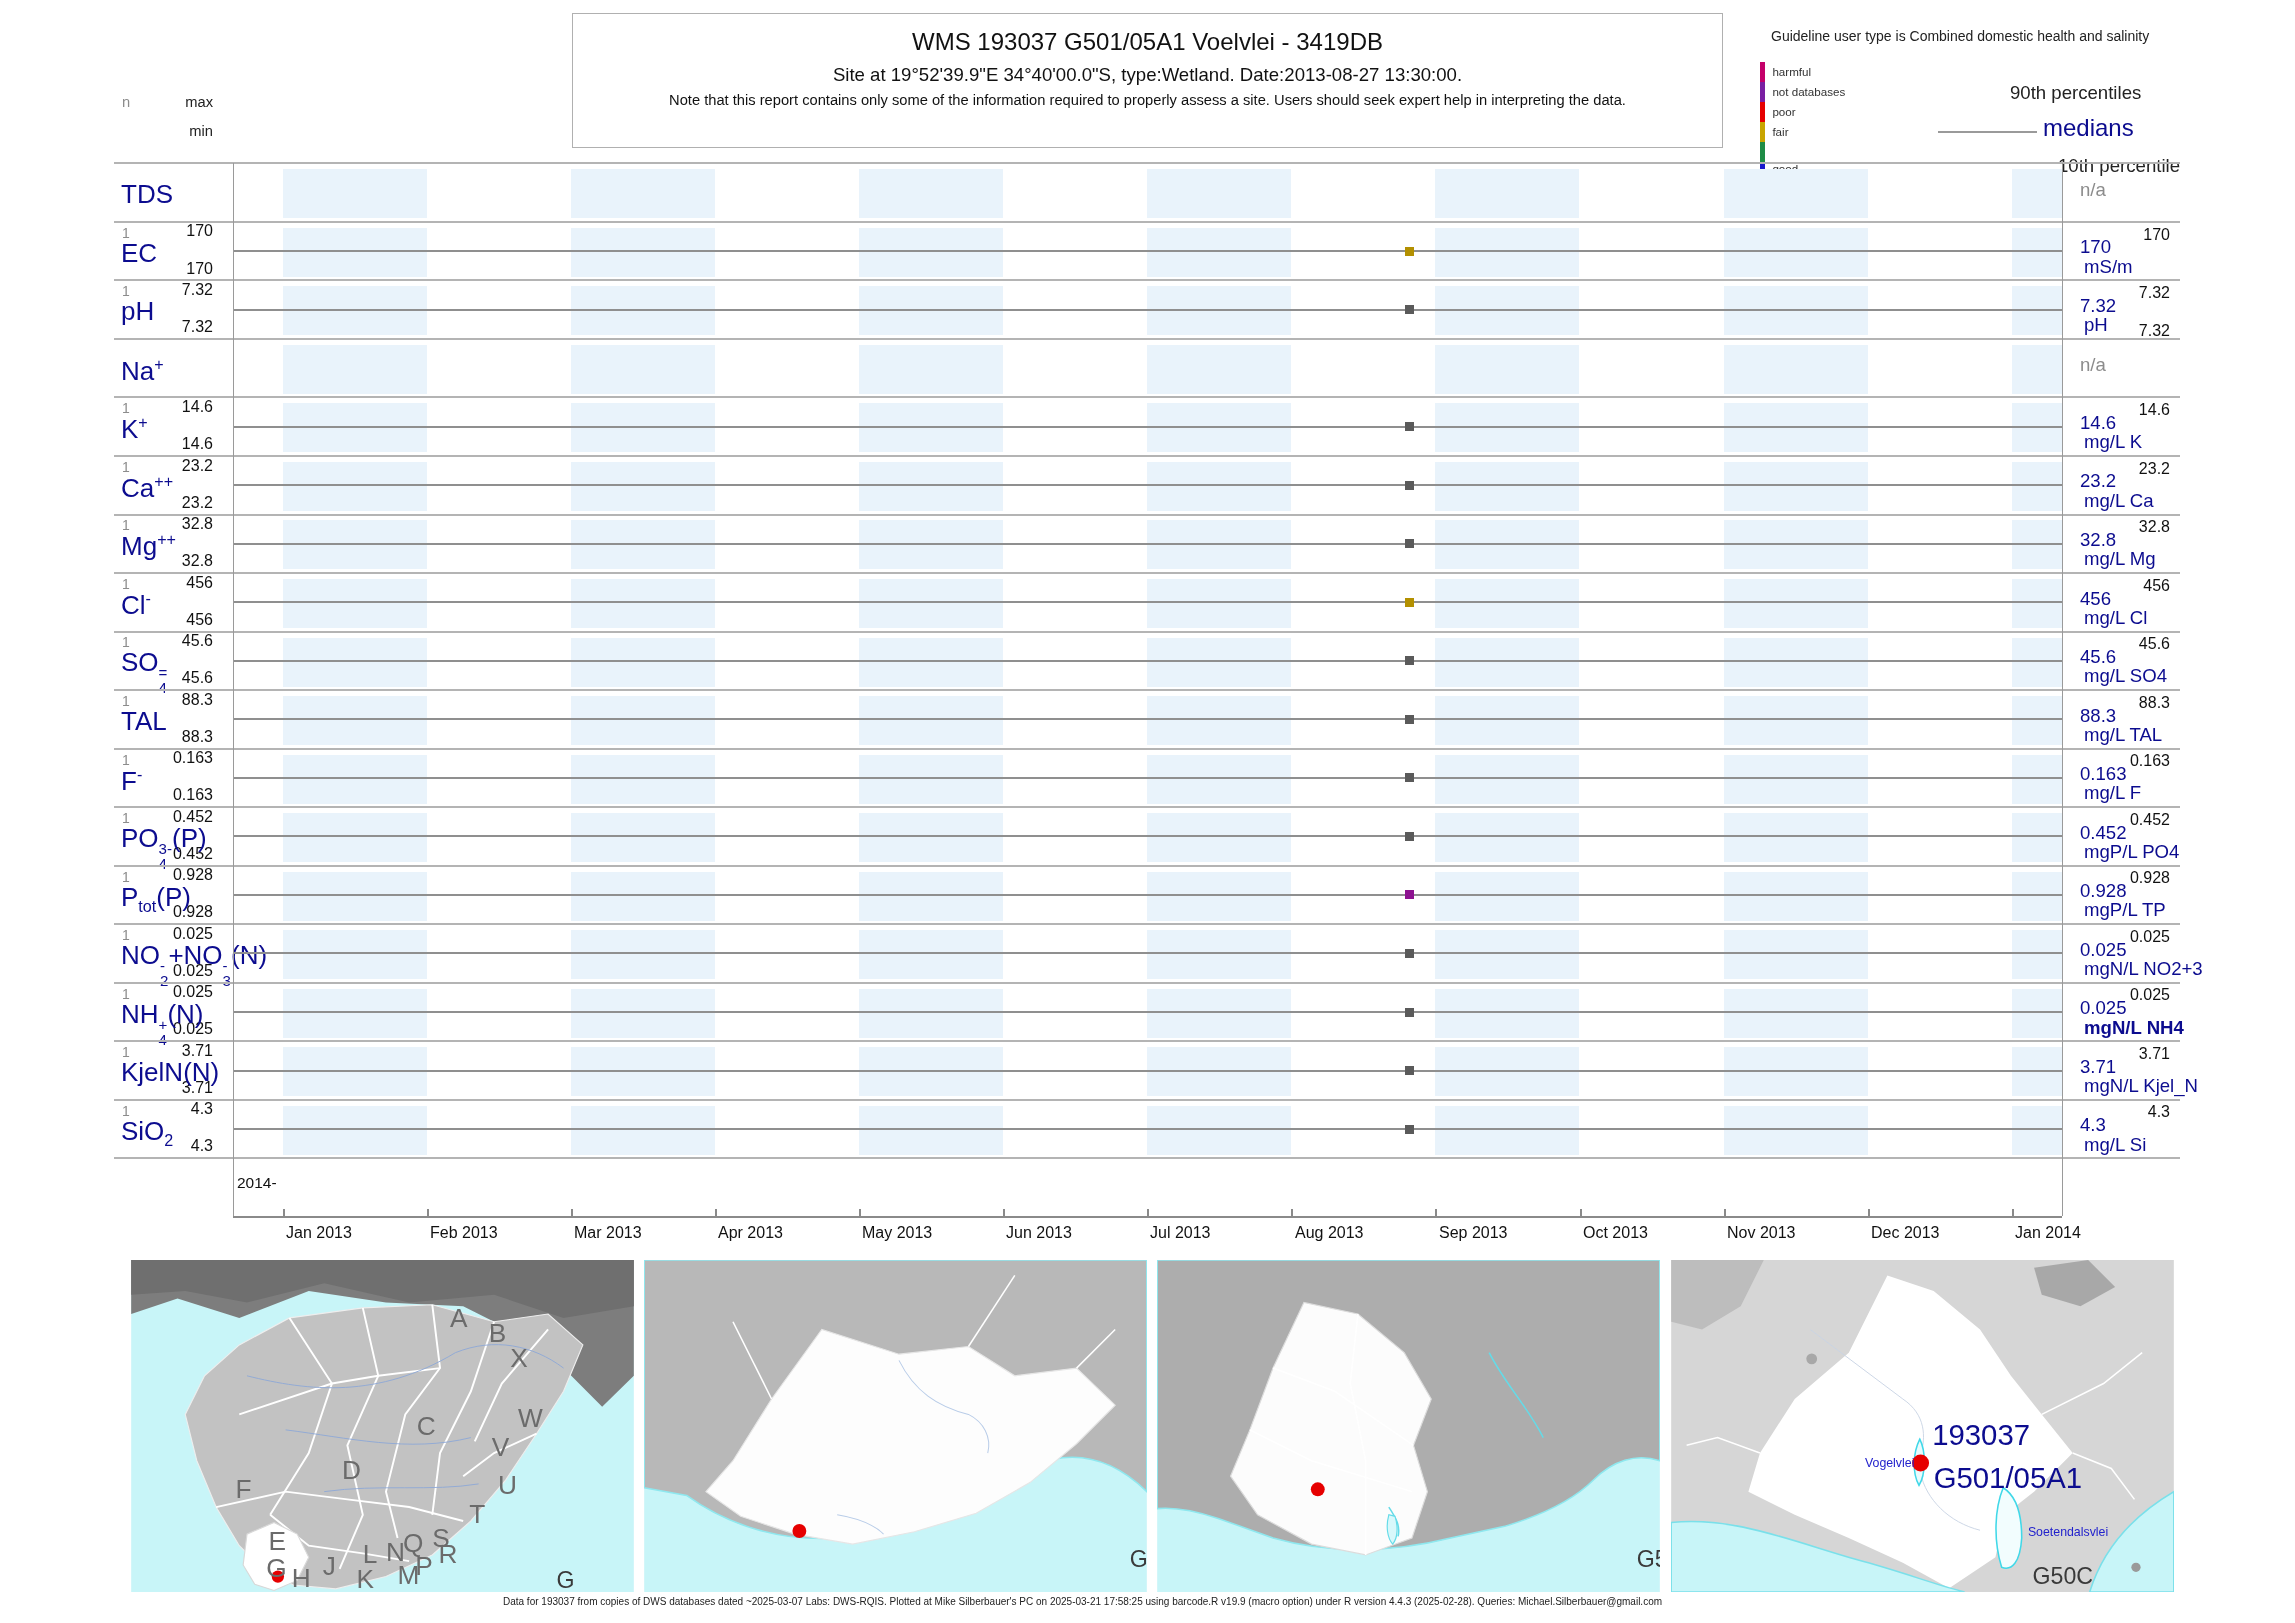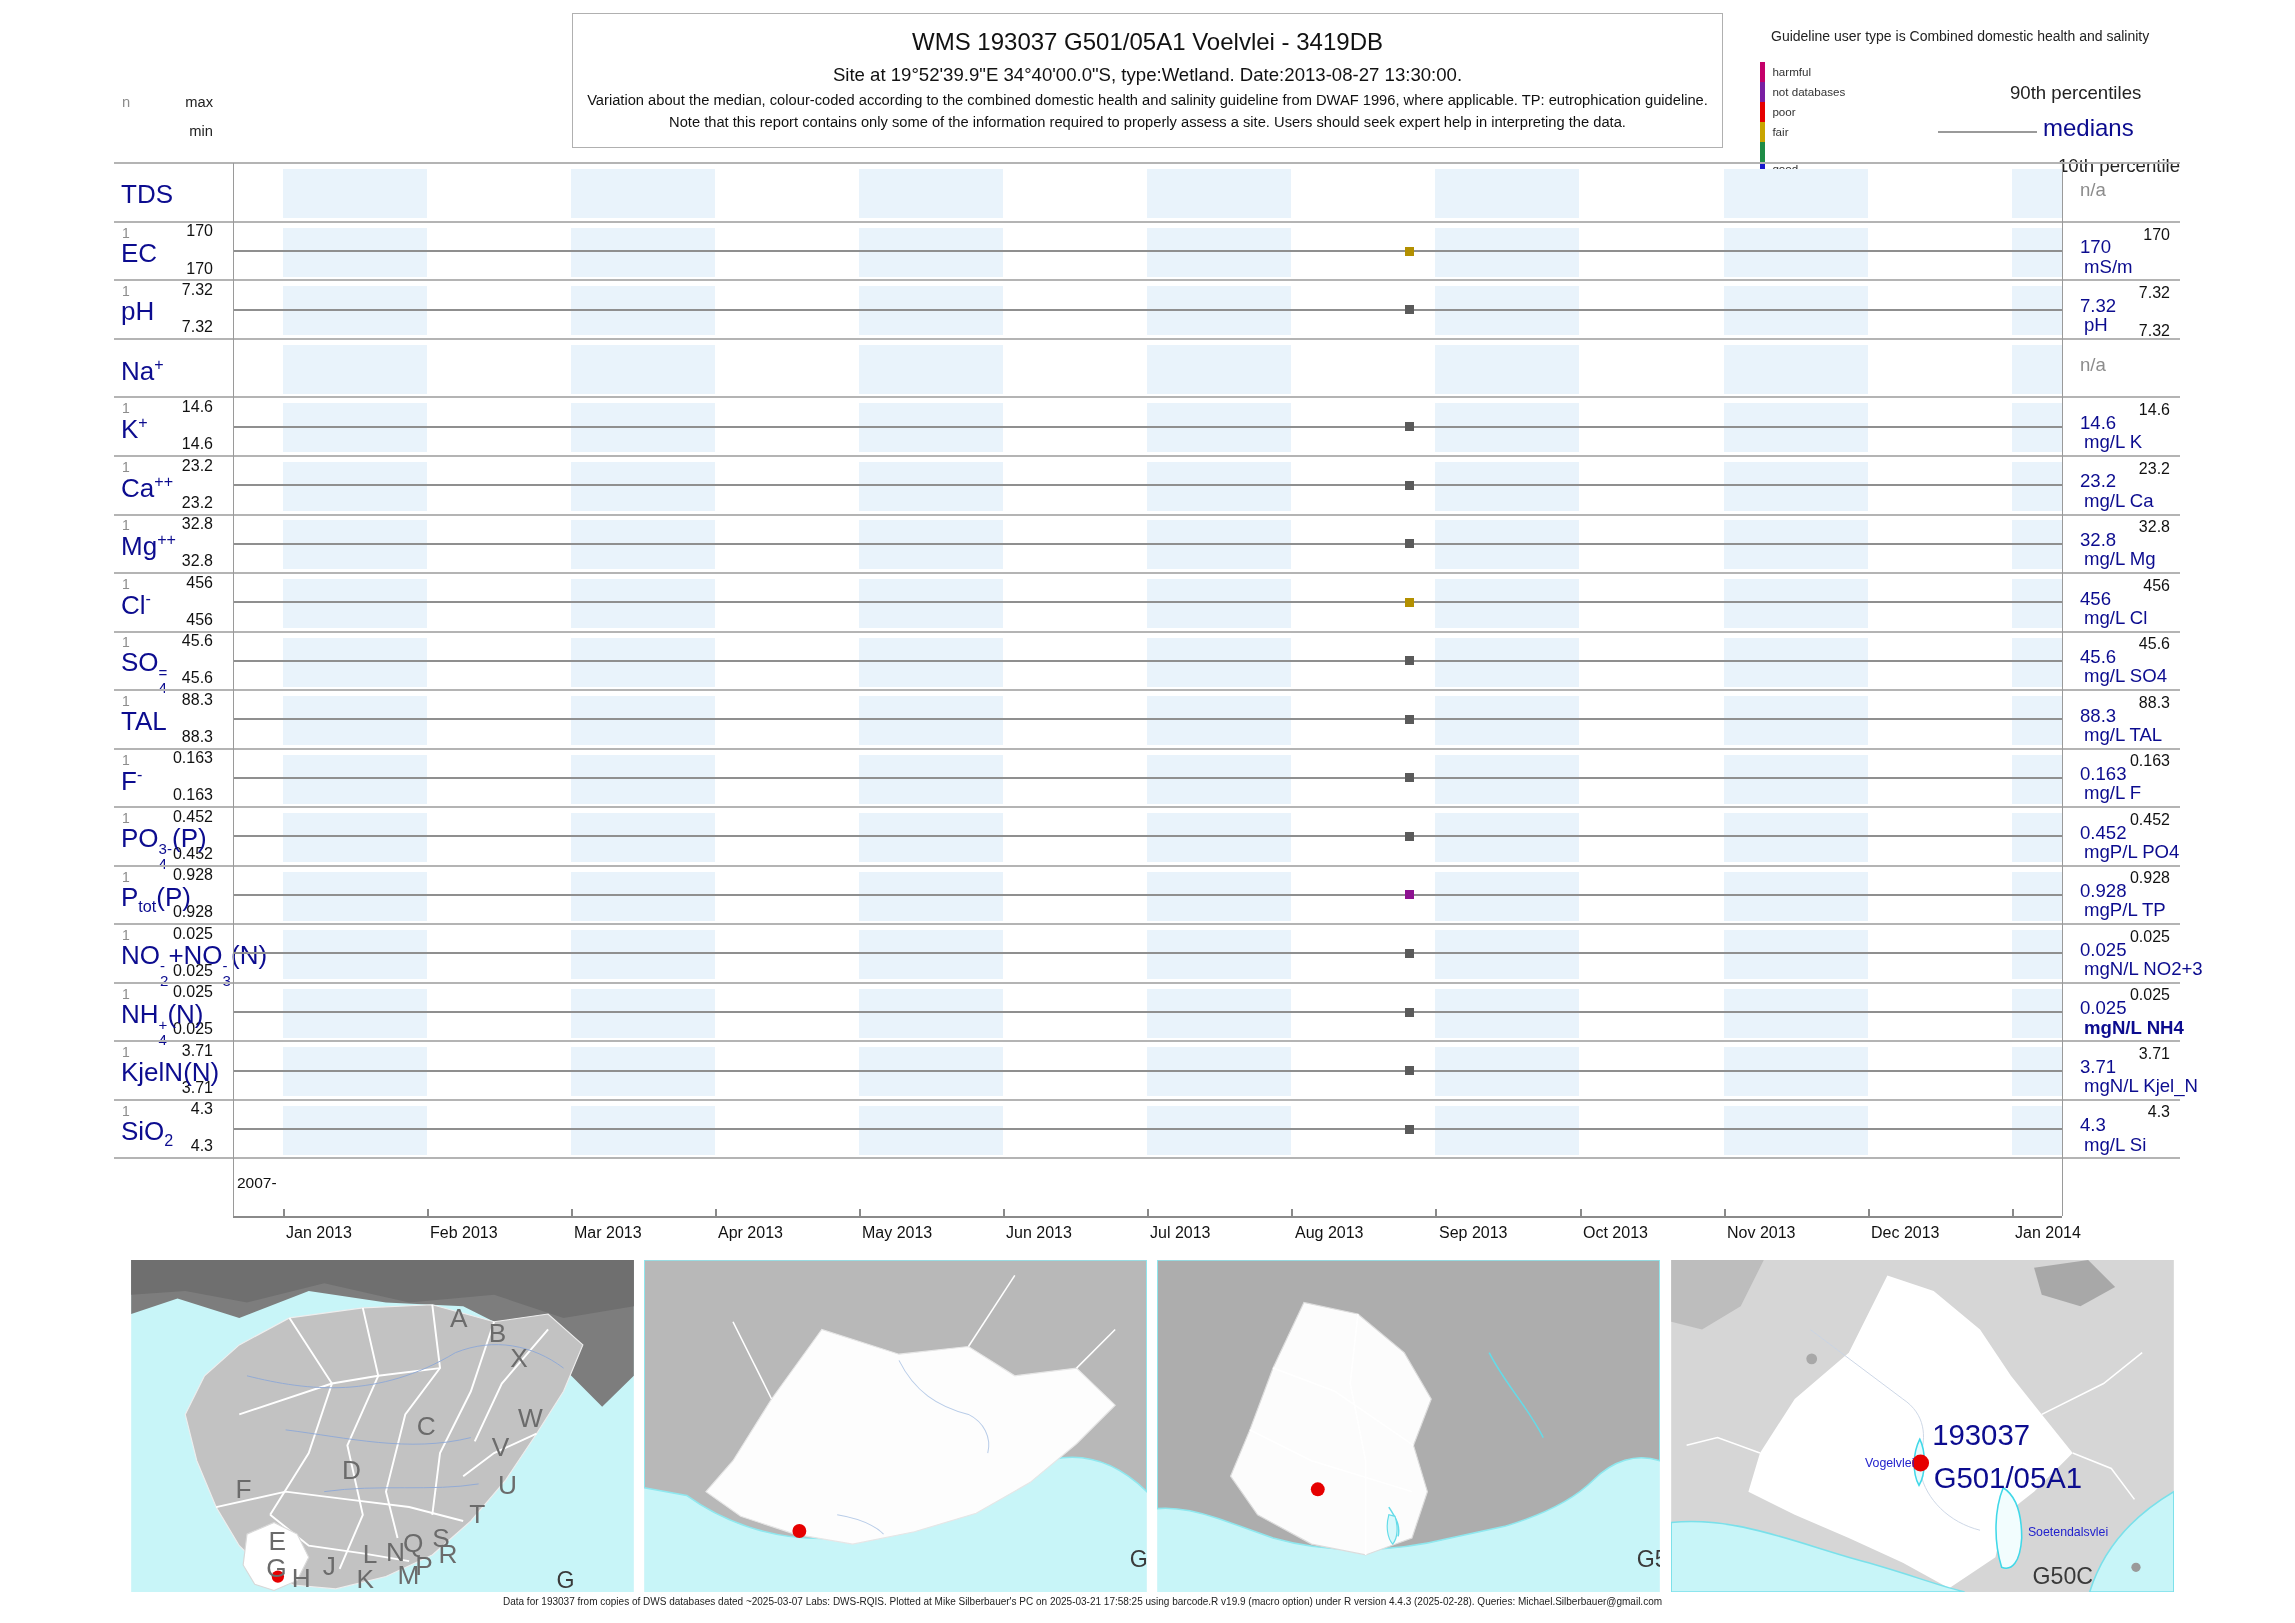--- a/index.html
+++ b/index.html
@@ -52,21 +52,20 @@
   .footer{left:0;top:1596px;width:2165px;text-align:center;font-size:10px;color:#222;}
 </style>
 </head>
 <body>
 
 <div class="page">
 
   <div class="abs title-box">
     <div class="title-main">WMS 193037 G501/05A1 Voelvlei - 3419DB</div>
     <div class="title-sub">Site at 19°52'39.9"E 34°40'00.0"S, type:Wetland. Date:2013-08-27 13:30:00.</div>
-    <div class="title-note">Variation about the median,  colour-coded according to the combined domestic health and salinity guideline from DWAF 1996, where applicable. TP: eutrophication guideline.</div>
     <div class="title-note">Note that this report contains only some of the information required to properly assess a site. Users should seek expert help in interpreting the data.</div>
   </div>
 
   <div class="abs lg-title">Guideline user type is Combined domestic health and salinity</div>
   <div class="abs lg-strip" id="legend-strip">
       <div class="lg-seg" style="background: rgb(196, 0, 106);"></div>
       <div class="lg-label" style="top: 3.1px;">harmful</div>
       <div class="lg-seg" style="background: rgb(122, 31, 162);"></div>
       <div class="lg-label" style="top: 23px;">not databases</div>
       <div class="lg-seg" style="background: rgb(230, 0, 0);"></div>
@@ -412,21 +411,21 @@
         <div class="rp90" style="top: 1103px;">4.3</div>
         <div class="rmed" style="top: 1114px;">4.3</div>
         <div class="runit" style="top: 1134px;">mg/L Si</div>
       </div>
       <div class="rowline" style="top: 1157px;"></div>
     </div>
 
   <div class="vborder" style="left:233px;"></div>
   <div class="vborder" style="left:2062px;"></div>
   <div class="abs axisline"></div>
-  <div class="abs startlabel">2007-</div>
+  <div class="abs startlabel">2014-</div>
   <div id="axis-months">
       <div class="tick" style="left: 283px;"></div>
       <div class="mlabel" style="left: 286px;">Jan 2013</div>
       <div class="tick" style="left: 427px;"></div>
       <div class="mlabel" style="left: 430px;">Feb 2013</div>
       <div class="tick" style="left: 571px;"></div>
       <div class="mlabel" style="left: 574px; text-align: center;">Mar 2013</div>
       <div class="tick" style="left: 715px;"></div>
       <div class="mlabel" style="left: 718px;">Apr 2013</div>
       <div class="tick" style="left: 859px;"></div>

